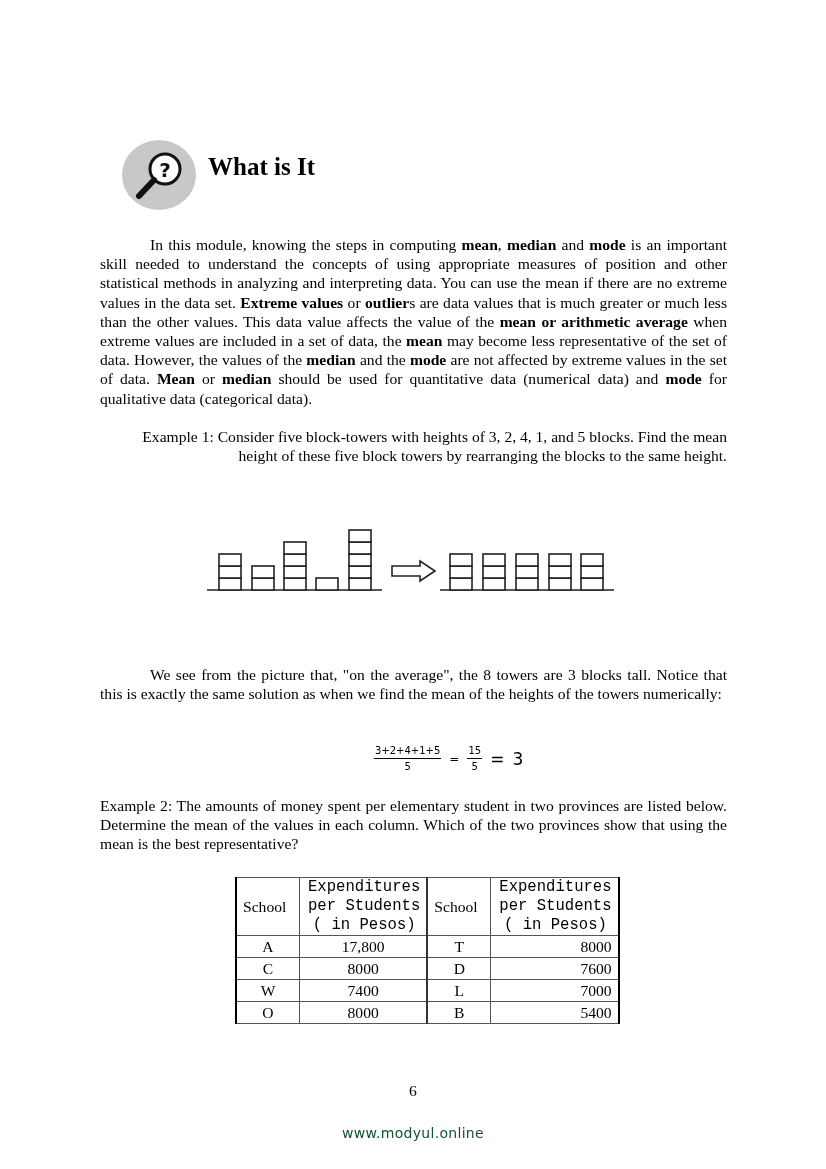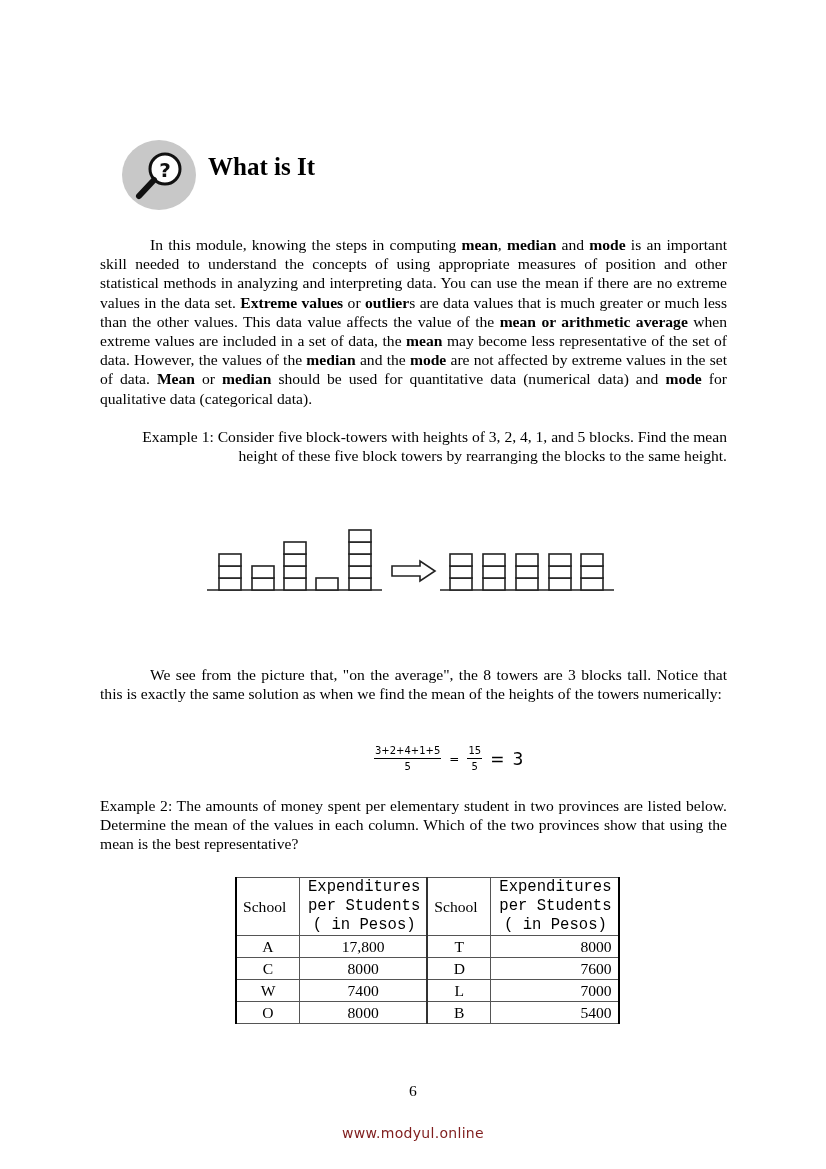--- a/index.html
+++ b/index.html
@@ -29,21 +29,21 @@
   table.data td.prov { text-align: center; height: 22px; }
   table.data td.school { text-align: left; width: 50px; }
   table.data td.exp { text-align: center; width: 97px; padding-left: 8px; font-family: Liberation Mono, monospace; }
   table.data td.va { text-align: center; }
   table.data td.vb { text-align: right; }
   table.data tr.row td { height: 21px; }
   table.data td.left-edge { border-left: 2px solid #000; }
   table.data td.right-edge { border-right: 2px solid #000; }
   table.data td.mid { border-left: 2px solid #333; }
   .page-num { left: 0; width: 826px; top: 1082px; text-align: center; font-size: 15.6px; }
-  .watermark { left: 0; width: 826px; top: 1125px; text-align: center; font-family: "DejaVu Sans", sans-serif; font-size: 14px; color: #7f1d1d; letter-spacing: 0.3px; }
+  .watermark { left: 0; width: 826px; top: 1125px; text-align: center; font-family: "DejaVu Sans", sans-serif; font-size: 14px; color: #14532d; letter-spacing: 0.3px; }
 </style>
 </head>
 <body>
 
 <div class="abs header-icon">
   <svg width="76" height="72" viewBox="0 0 76 72">
     <ellipse cx="38" cy="36" rx="37" ry="35" fill="#c8c8c8"></ellipse>
     <circle cx="44" cy="30" r="15" fill="#fff" stroke="#111" stroke-width="3"></circle>
     <line x1="33" y1="41" x2="18" y2="57" stroke="#111" stroke-width="6" stroke-linecap="round"></line>
     <text x="44" y="38" text-anchor="middle" font-family="DejaVu Sans, sans-serif" font-weight="bold" font-size="20" fill="#111">?</text>

